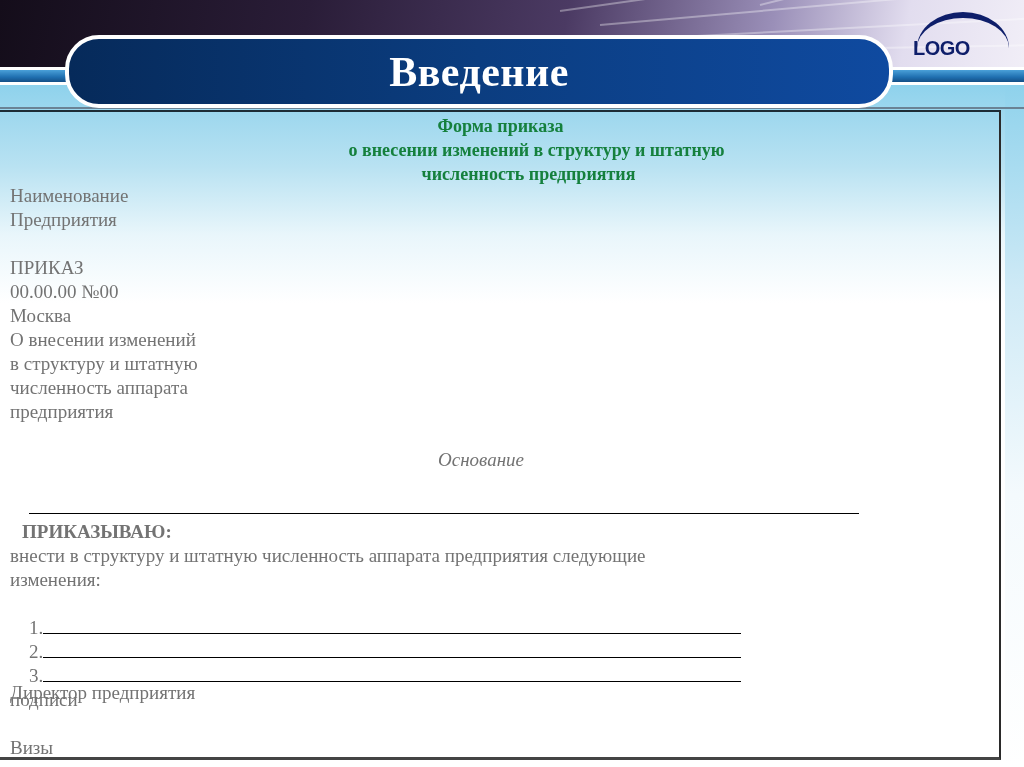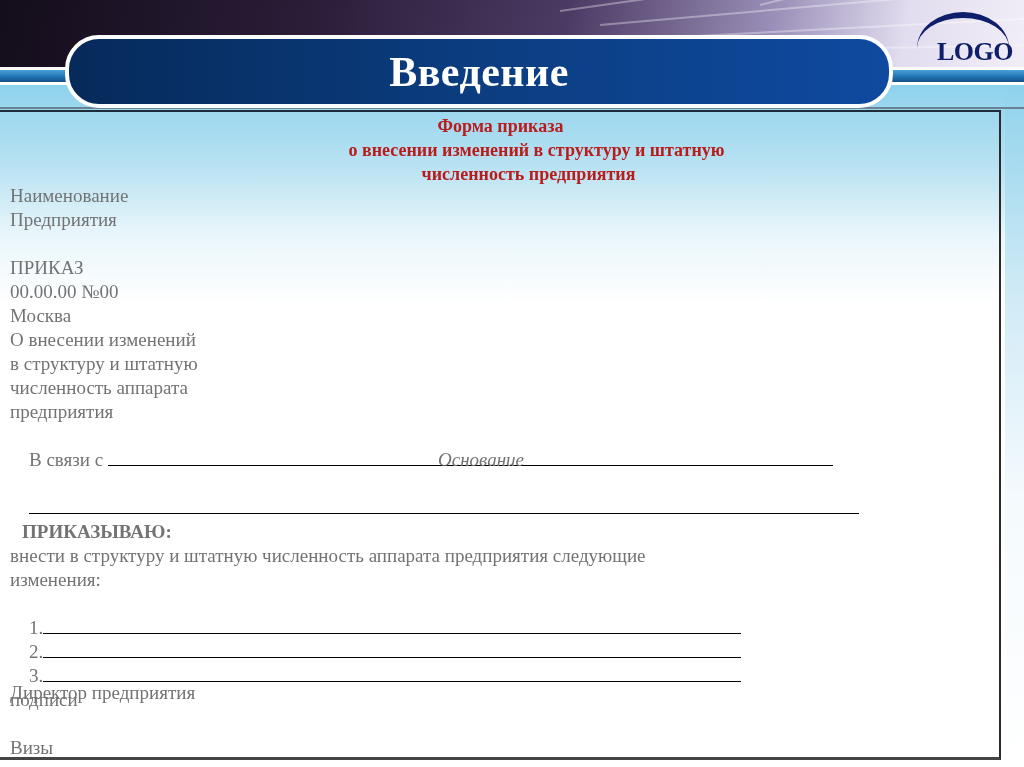--- a/index.html
+++ b/index.html
@@ -47,38 +47,38 @@
     font-weight: bold; font-size: 42px; letter-spacing: 0.5px; text-align: right;
   }
   
   .logo { position: absolute; left: 913px; top: 8px; width: 100px; height: 60px; }
   .logo-arc {
     position: absolute; left: 4px; top: 4px; width: 92px; height: 60px;
     border-top: 6px solid #0e1e6a; border-radius: 50% 50% 0 0 / 60% 60% 0 0;
     box-sizing: border-box;
   }
   .logo-text {
-    position: absolute; left: 0; top: 29px; width: 100px; text-align: right;
-    font-family: Liberation Serif, serif; font-weight: bold;
-    font-size: 26px; color: #0e1e6a; letter-spacing: -0.5px;
+    position: absolute; left: 0; top: 29px; width: 100px; text-align: left;
+    font-family: Liberation Sans, sans-serif; font-weight: bold;
+    font-size: 20px; color: #0e1e6a; letter-spacing: -0.5px;
   }
   
   .doc-box {
     position: absolute; left: 0; top: 110px; width: 1001px; height: 650px;
     box-sizing: border-box;
     border-top: 2px solid #1d2c36; border-right: 2px solid #2a2a2a; border-bottom: 3px solid #444;
   }
   .doc-line {
     position: absolute; left: 10px; font-size: 19px; line-height: 24px; color: #737373;
     white-space: pre;
   }
   .doc-line.bold { font-weight: bold; margin-left: 12px; }
   .doc-center {
     position: absolute; left: 0; width: 1001px; text-align: center;
-    font-size: 18px; line-height: 24px; font-weight: bold; color: #b91c1c;
+    font-size: 18px; line-height: 24px; font-weight: bold; color: #15803d;
   }
   .fill { display: inline-block; border-bottom: 1.5px solid #000; height: 17px; vertical-align: baseline; }
 </style>
 </head>
 <body>
 
 <div class="hdr-bg">
   <div class="streak" style="left:560px;top:10px;width:500px;transform:rotate(-8deg);"></div>
   <div class="streak" style="left:600px;top:24px;width:460px;transform:rotate(-5deg);"></div>
   <div class="streak" style="left:640px;top:38px;width:420px;transform:rotate(-3deg);"></div>
@@ -110,23 +110,20 @@
   <div class="doc-line" style="top:96px;">Предприятия</div>
 
   <div class="doc-line" style="top:144px;">ПРИКАЗ</div>
   <div class="doc-line" style="top:168px;">00.00.00 №00</div>
   <div class="doc-line" style="top:192px;">Москва</div>
   <div class="doc-line" style="top:216px;">О внесении изменений</div>
   <div class="doc-line" style="top:240px;">в структуру и штатную</div>
   <div class="doc-line" style="top:264px;">численность аппарата</div>
   <div class="doc-line" style="top:288px;">предприятия</div>
 
-  <div class="doc-line" style="top:312px;">
-    <span>В связи с </span><span class="fill" style="width:725px;"></span>
-  </div>
   <div class="doc-line" style="top:336px;left:438px;font-style:italic;">Основание</div>
   <div class="doc-line" style="top:360px;">
     <span class="fill" style="width:830px;"></span>
   </div>
 
   <div class="doc-line bold" style="top:408px;">ПРИКАЗЫВАЮ:</div>
   <div class="doc-line" style="top:432px;">внести в структуру и штатную численность аппарата предприятия следующие</div>
   <div class="doc-line" style="top:456px;">изменения:</div>
 
   <div class="doc-line" style="top:480px;">

